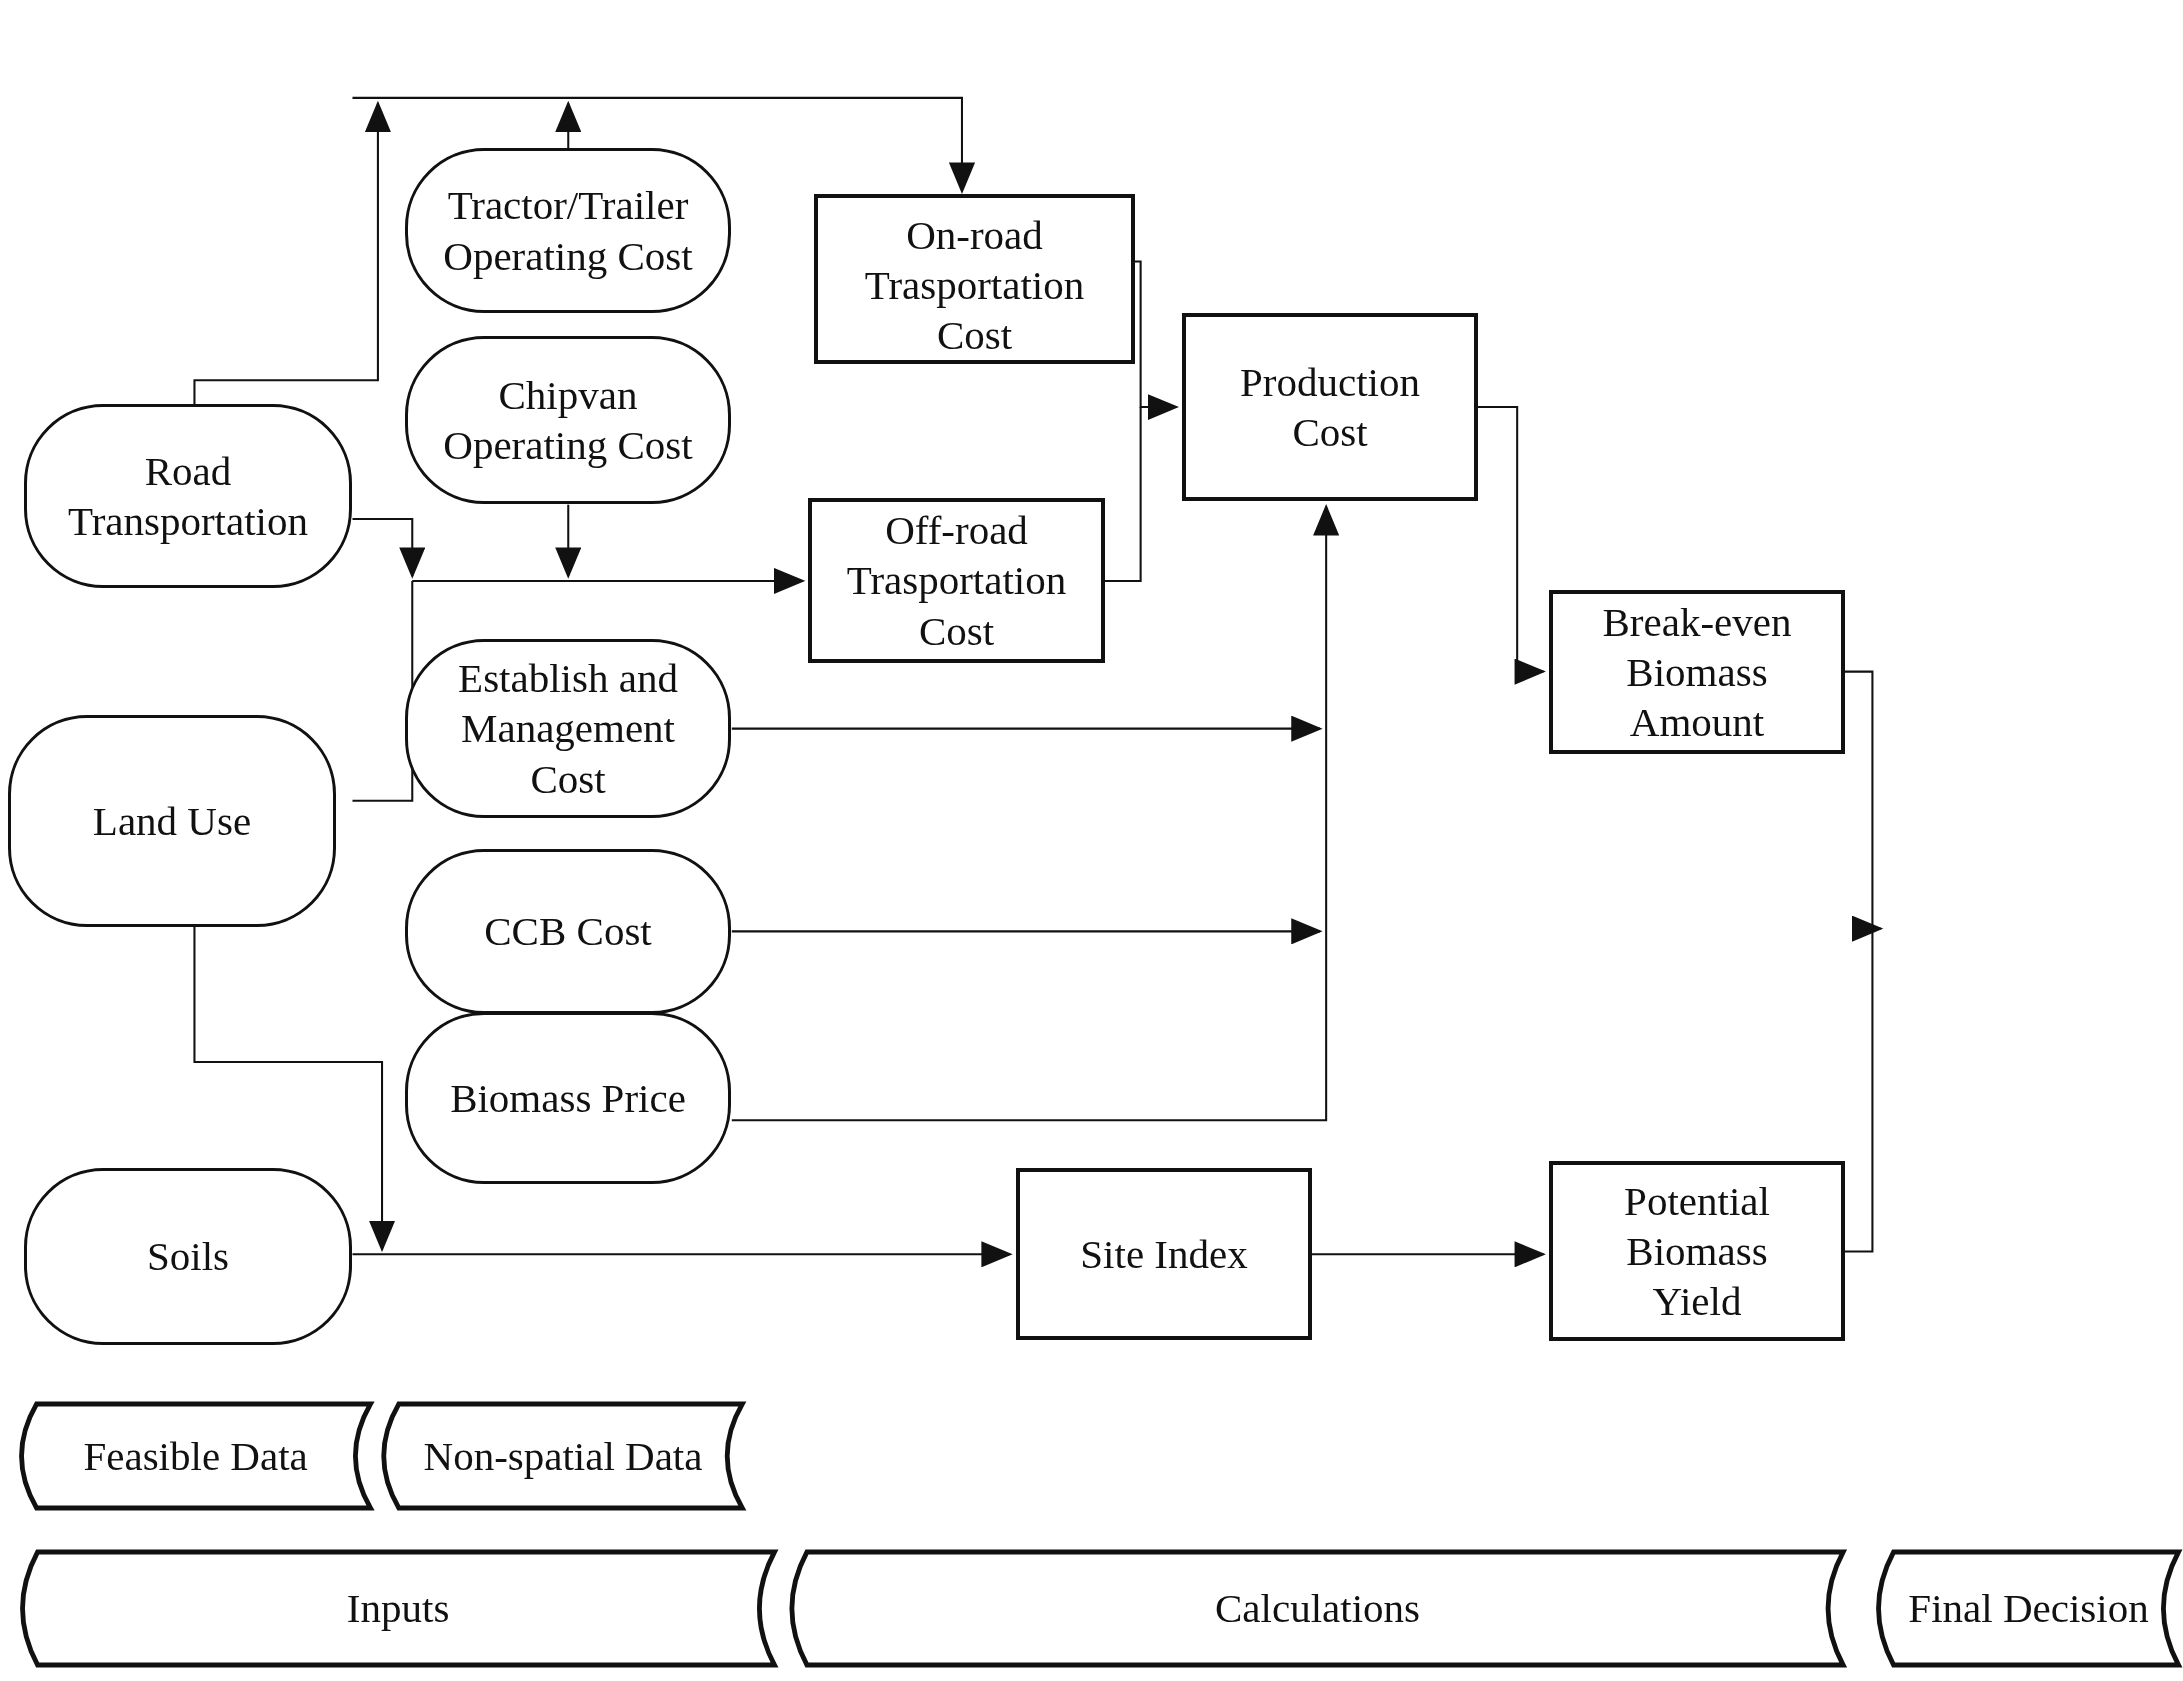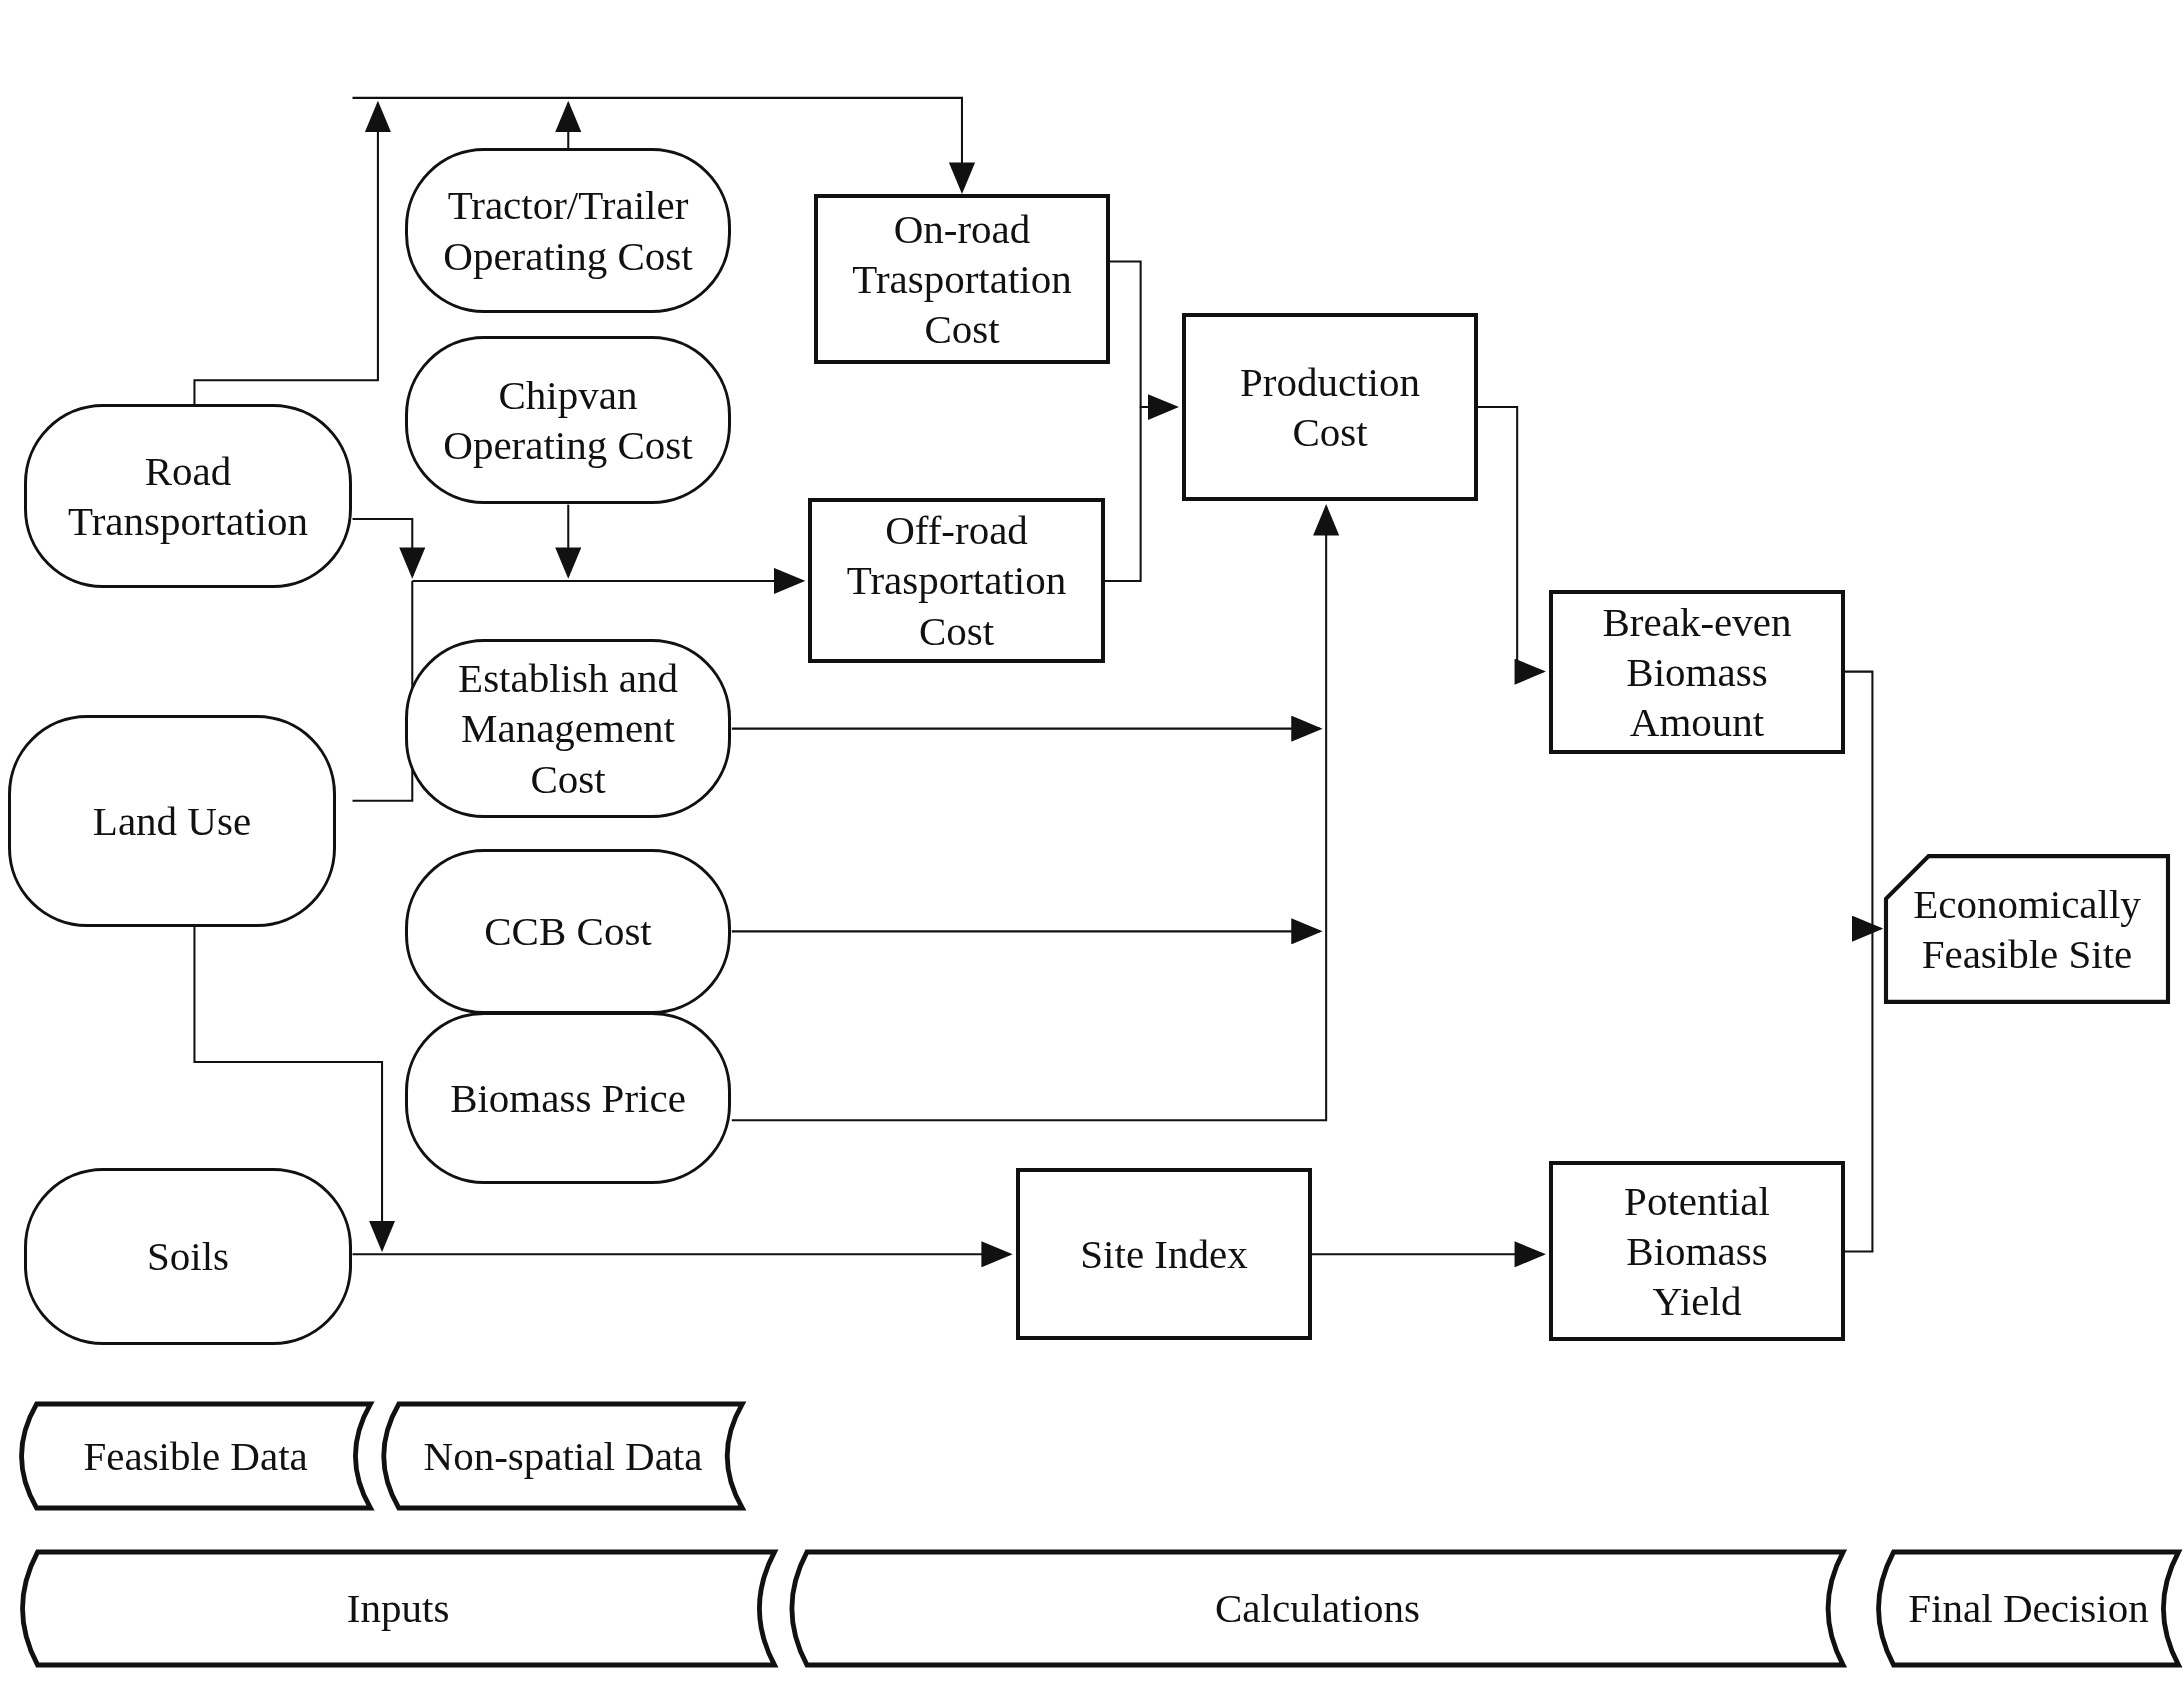--- a/index.html
+++ b/index.html
@@ -87,21 +87,21 @@
 Management
 Cost</span>
   </div>
   <div class="node stadium" style="left:405px; top:849px; width:326px; height:165px;">
     <span>CCB Cost</span>
   </div>
   <div class="node stadium" style="left:405px; top:1012px; width:326px; height:172px;">
     <span>Biomass Price</span>
   </div>
 
-  <div class="node rect" style="left:814px; top:194px; width:296px; height:170px;">
+  <div class="node rect" style="left:814px; top:194px; width:321px; height:170px;align-items:flex-end;">
     <span>On-road
 Trasportation
 Cost</span>
   </div>
   <div class="node rect" style="left:808px; top:498px; width:297px; height:165px;">
     <span>Off-road
 Trasportation
 Cost</span>
   </div>
   <div class="node rect" style="left:1182px; top:313px; width:296px; height:188px;">
@@ -115,27 +115,20 @@
   </div>
   <div class="node rect" style="left:1016px; top:1168px; width:296px; height:172px;">
     <span>Site Index</span>
   </div>
   <div class="node rect" style="left:1549px; top:1161px; width:296px; height:180px;">
     <span>Potential
 Biomass
 Yield</span>
   </div>
 
-  <div class="node svgnode" style="left:1886px; top:856px; width:282px; height:146px;">
-    <svg width="282" height="146" viewBox="0 0 410 212">
-      <path class="shape-path" style="stroke-width:6;" d="M 62 0 H 410 V 212 H 0 V 62 Z"></path>
-    </svg>
-    <span class="lbl">Economically
-Feasible Site</span>
-  </div>
 
   <div class="node svgnode" style="left:20.6px; top:1404px; width:350px; height:104px;">
     <svg width="350" height="104" viewBox="0 0 510 152">
       <path class="shape-path" style="stroke-width:7;" d="M 22 0 H 510 Q 466 76 510 152 H 22 Q -22 76 22 0 Z"></path>
     </svg>
     <span class="lbl">Feasible Data</span>
   </div>
   <div class="node svgnode" style="left:383px; top:1404px; width:360px; height:104px;">
     <svg width="360" height="104" viewBox="0 0 524 152">
       <path class="shape-path" style="stroke-width:7;" d="M 22 0 H 524 Q 480 76 524 152 H 22 Q -22 76 22 0 Z"></path>

